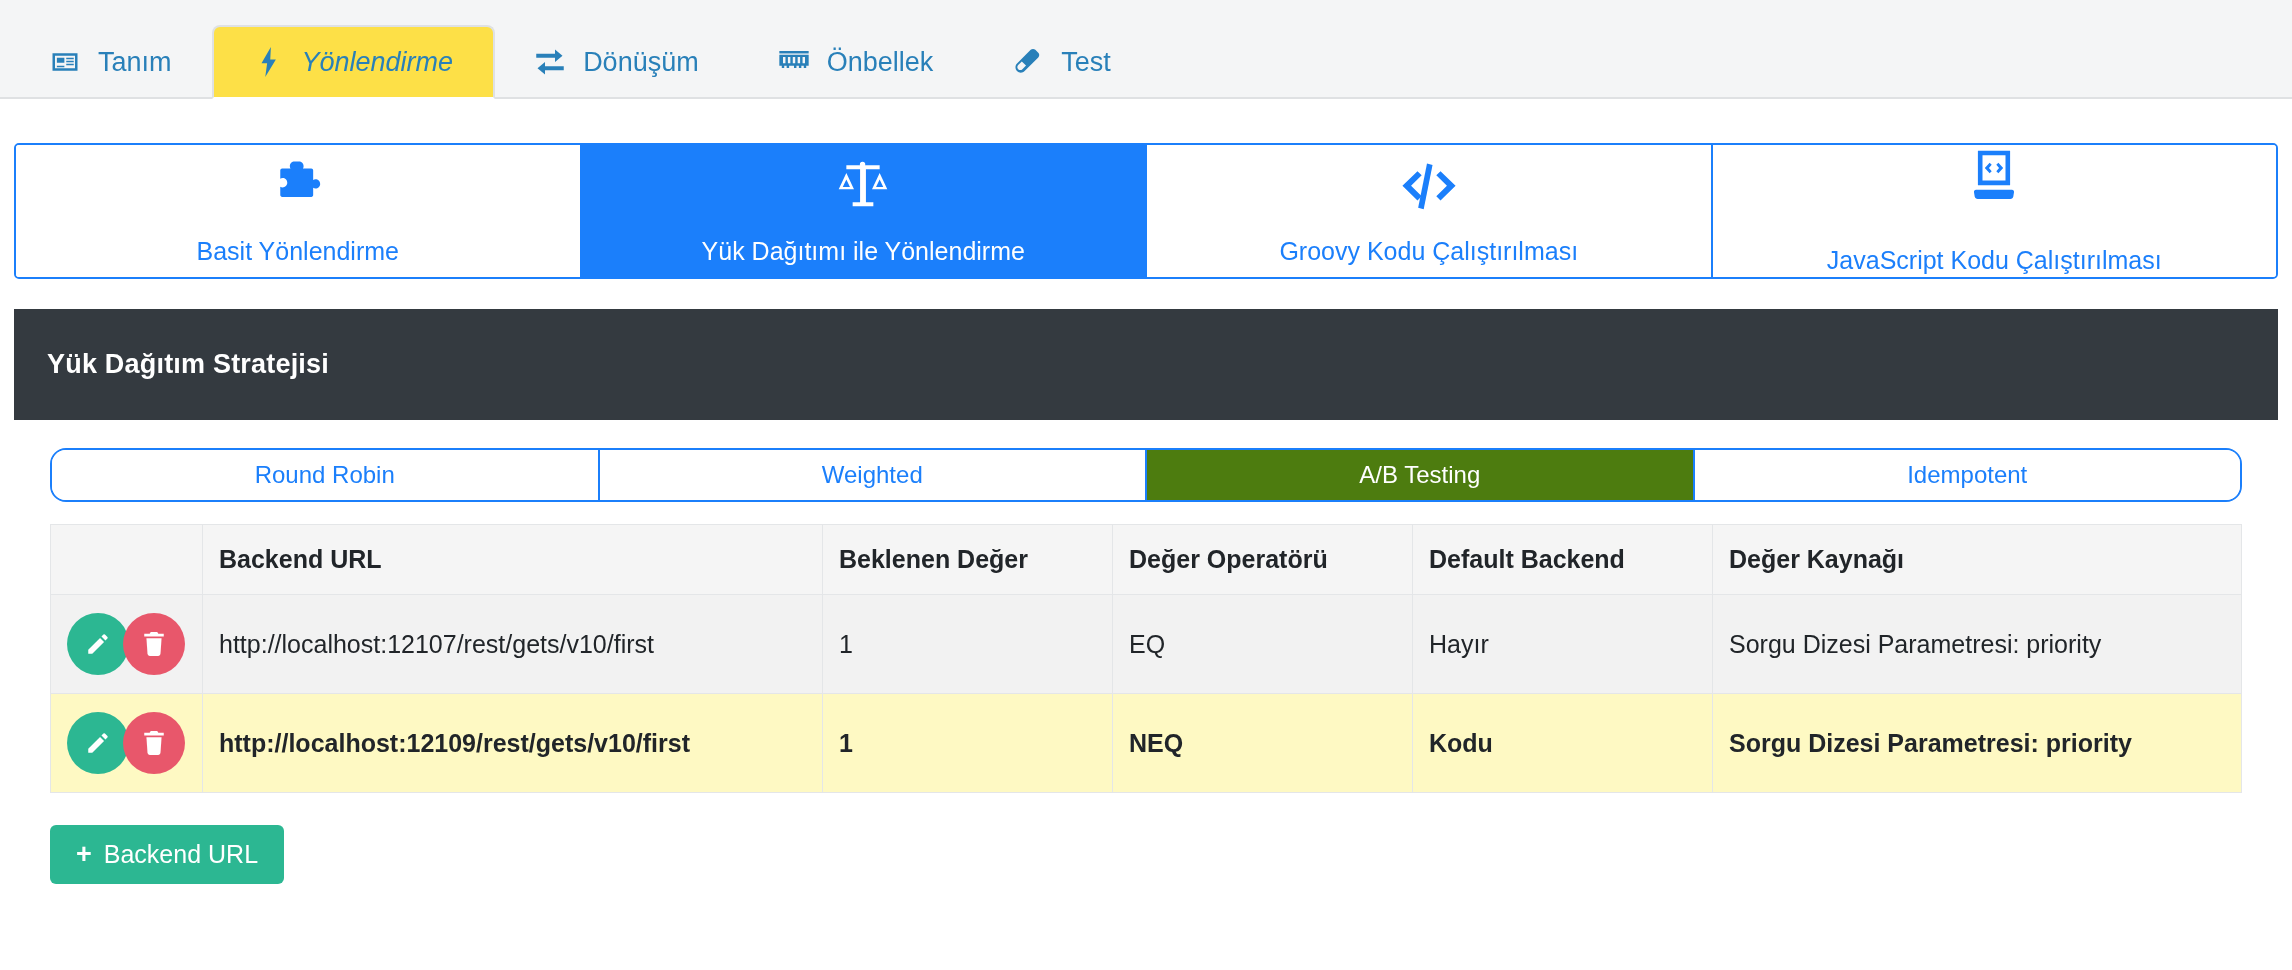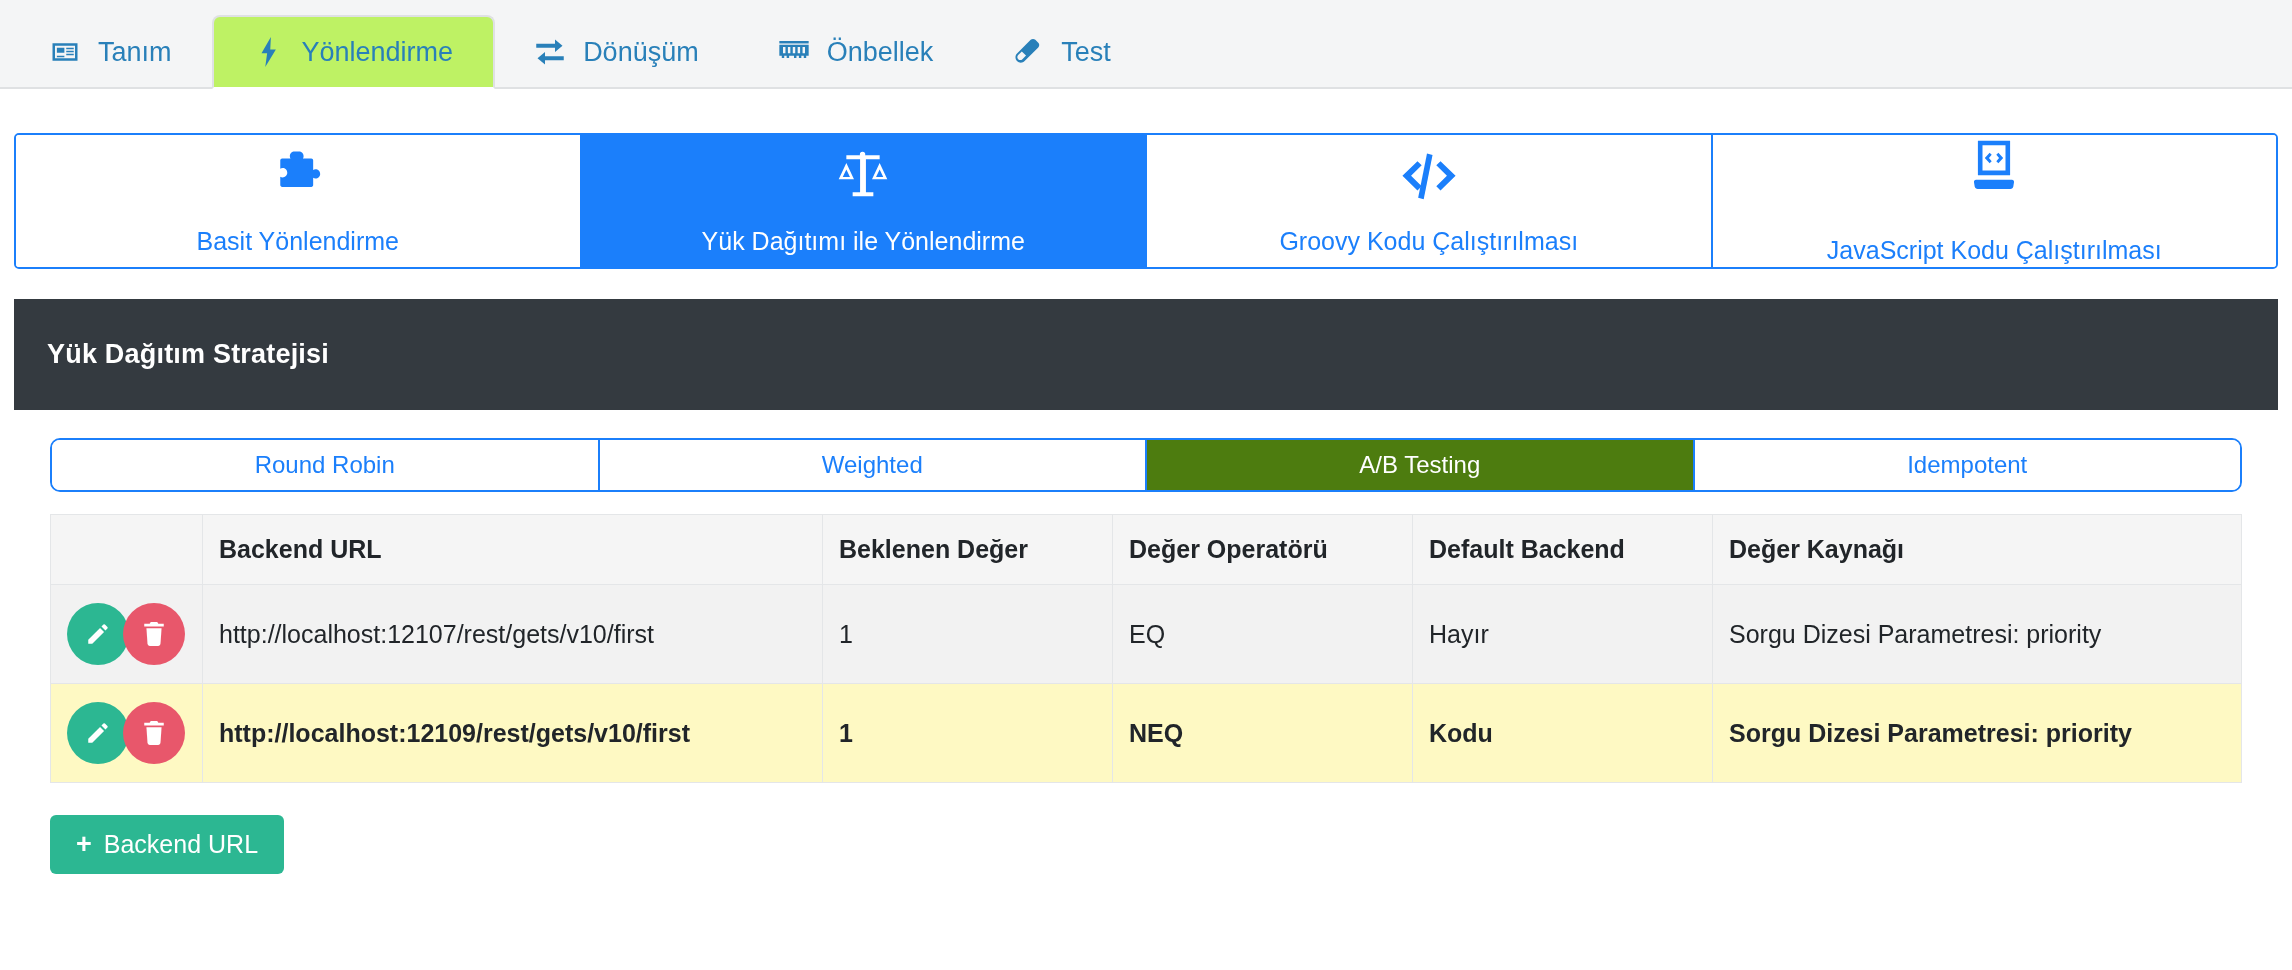--- a/index.html
+++ b/index.html
@@ -7,44 +7,45 @@
     width: 2292px;
     height: 970px;
     background: #ffffff;
     font-family: "Liberation Sans", sans-serif;
     -webkit-font-smoothing: antialiased;
   }
 
   
   .topbar {
     position: relative;
-    height: 89px;
+    height: 99px;
     background: #f4f5f6;
     border-bottom: 2px solid #dfe1e3;
     display: flex;
     align-items: flex-end;
     padding-left: 10px;
   }
   .toptab {
     display: flex;
     align-items: center;
     gap: 18px;
     height: 74px;
     padding: 0 40px;
     color: #2980b9;
     font-size: 27px;
     cursor: pointer;
     position: relative;
     top: 2px;
   }
   .toptab.active {
-    background: #bef264;
+    background: #fde047;
     border: 2px solid #dfe1e3;
     border-bottom: 2px solid #ffffff;
     border-radius: 8px 8px 0 0;
+    font-style: italic;
   }
   .toptab .tt-ico { display: flex; align-items: center; justify-content: center; width: 30px; height: 30px; }
   .toptab .tt-ico svg { display: block; }
   .toptab .tt-label { white-space: nowrap; }
 
   
   .wrap { padding: 0 14px; }
   .stratrow {
     display: flex;
     margin-top: 44px;
@@ -80,21 +81,21 @@
     font-weight: bold;
     padding: 40px 33px;
     letter-spacing: .2px;
   }
   .panel-body { background: #ffffff; padding: 28px 36px 40px 36px; }
 
   
   .subtabs {
     display: flex;
     border: 2px solid #1b7ffb;
-    border-radius: 10px;
+    border-radius: 16px;
     overflow: hidden;
     height: 54px;
     margin-bottom: 22px;
   }
   .subtab {
     flex: 1 1 0;
     display: flex;
     align-items: center;
     justify-content: center;
     font-size: 24px;

